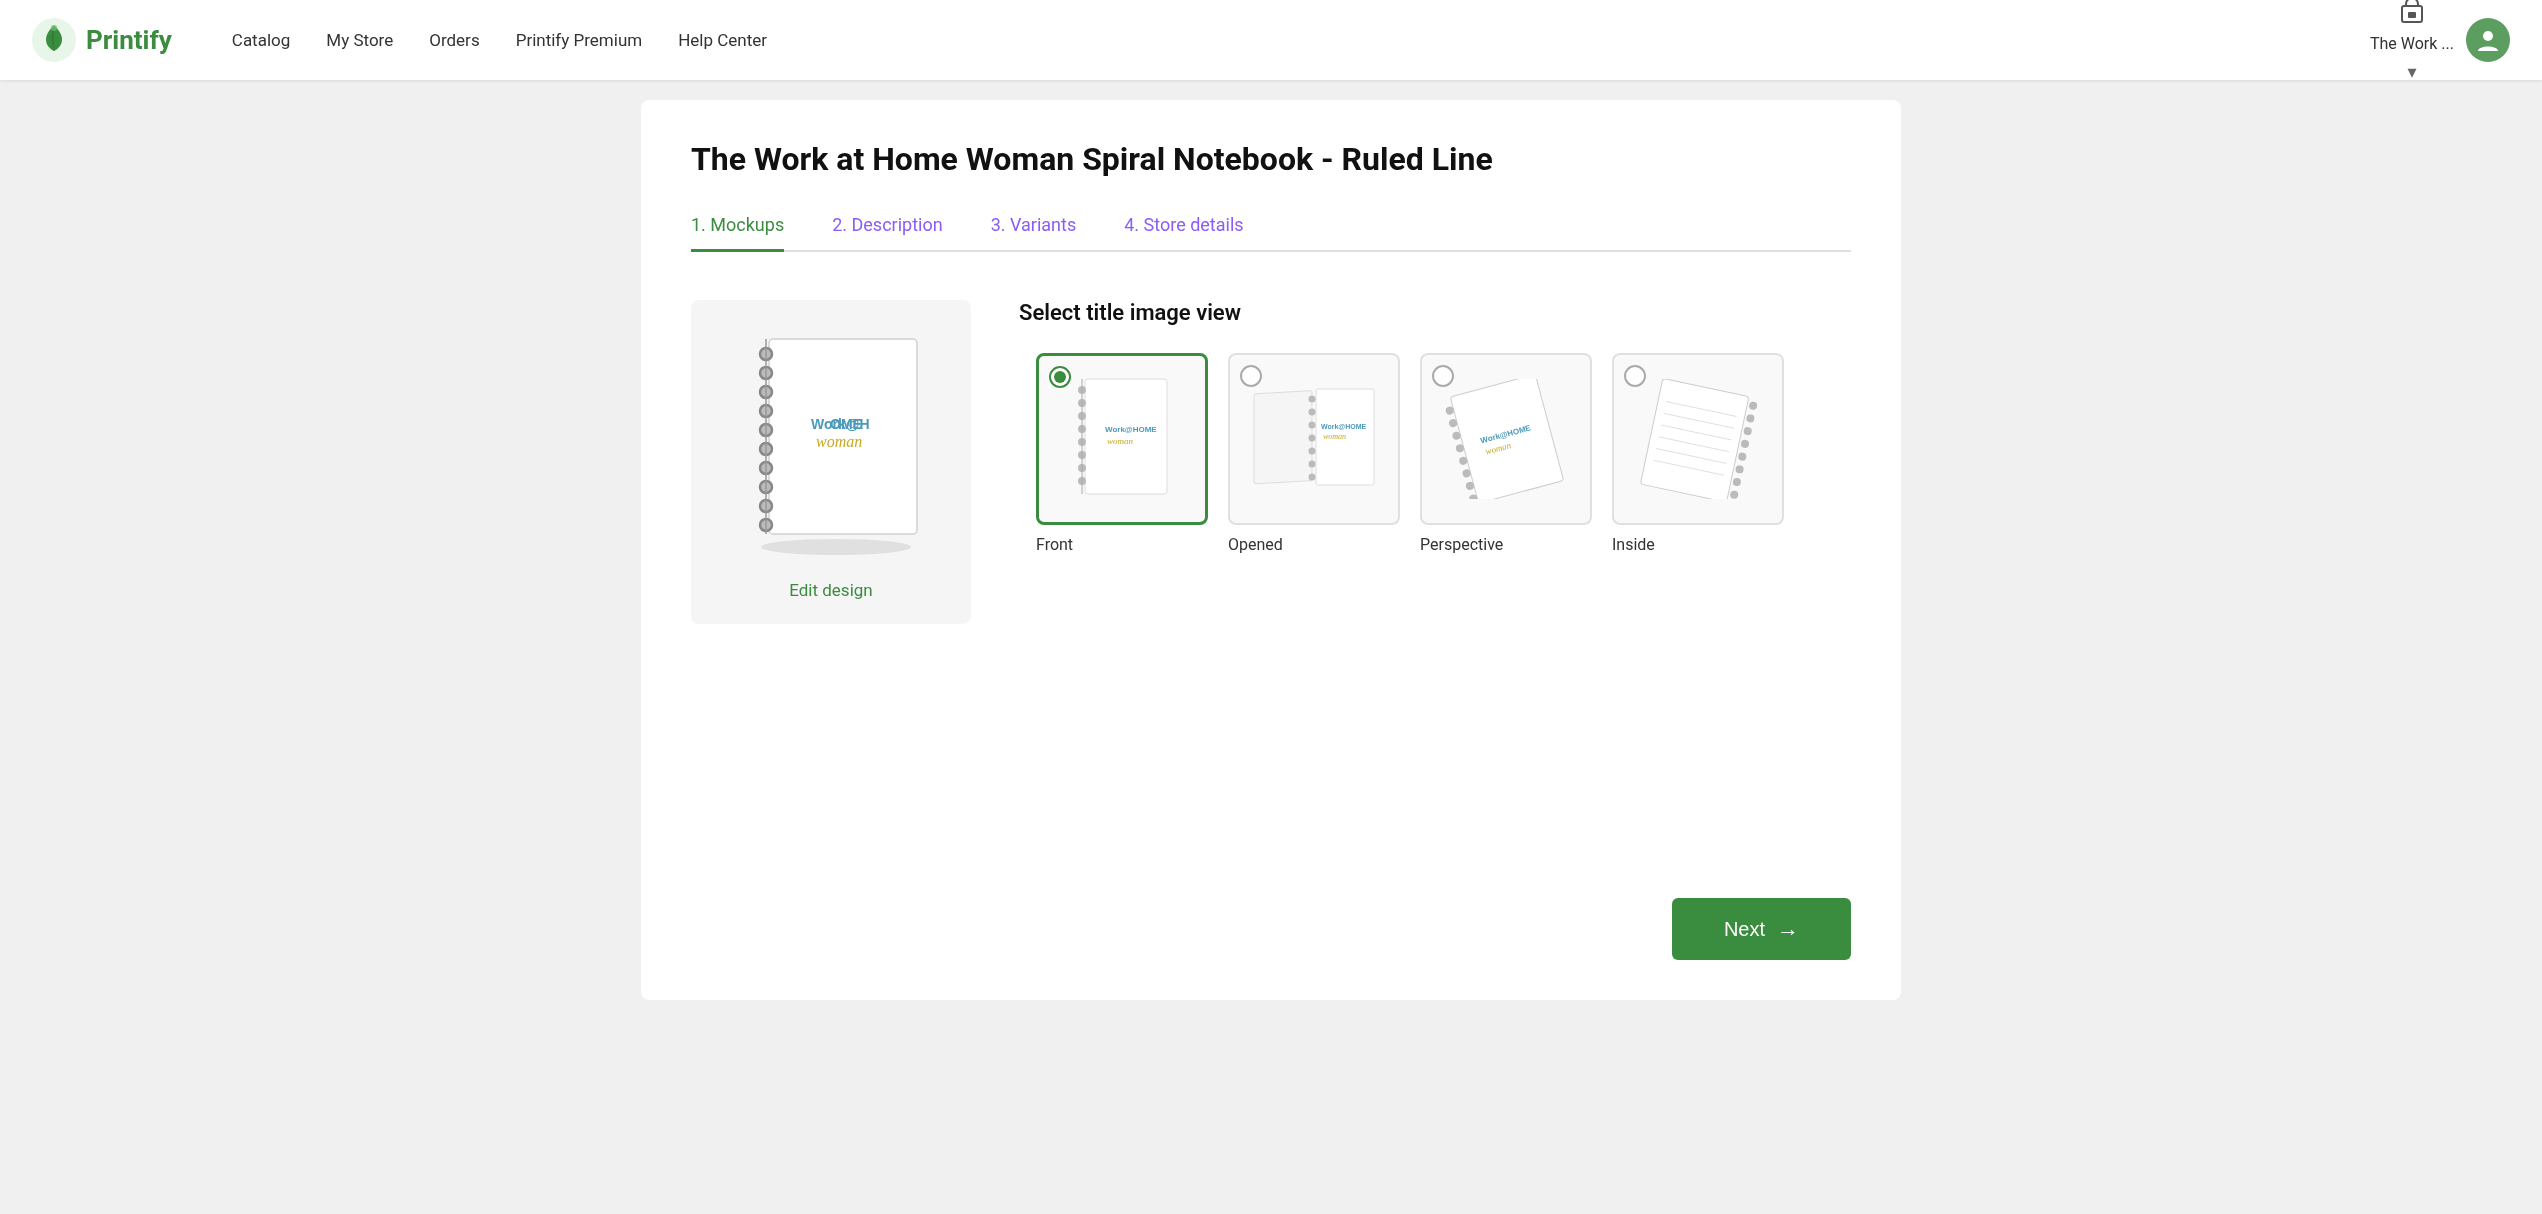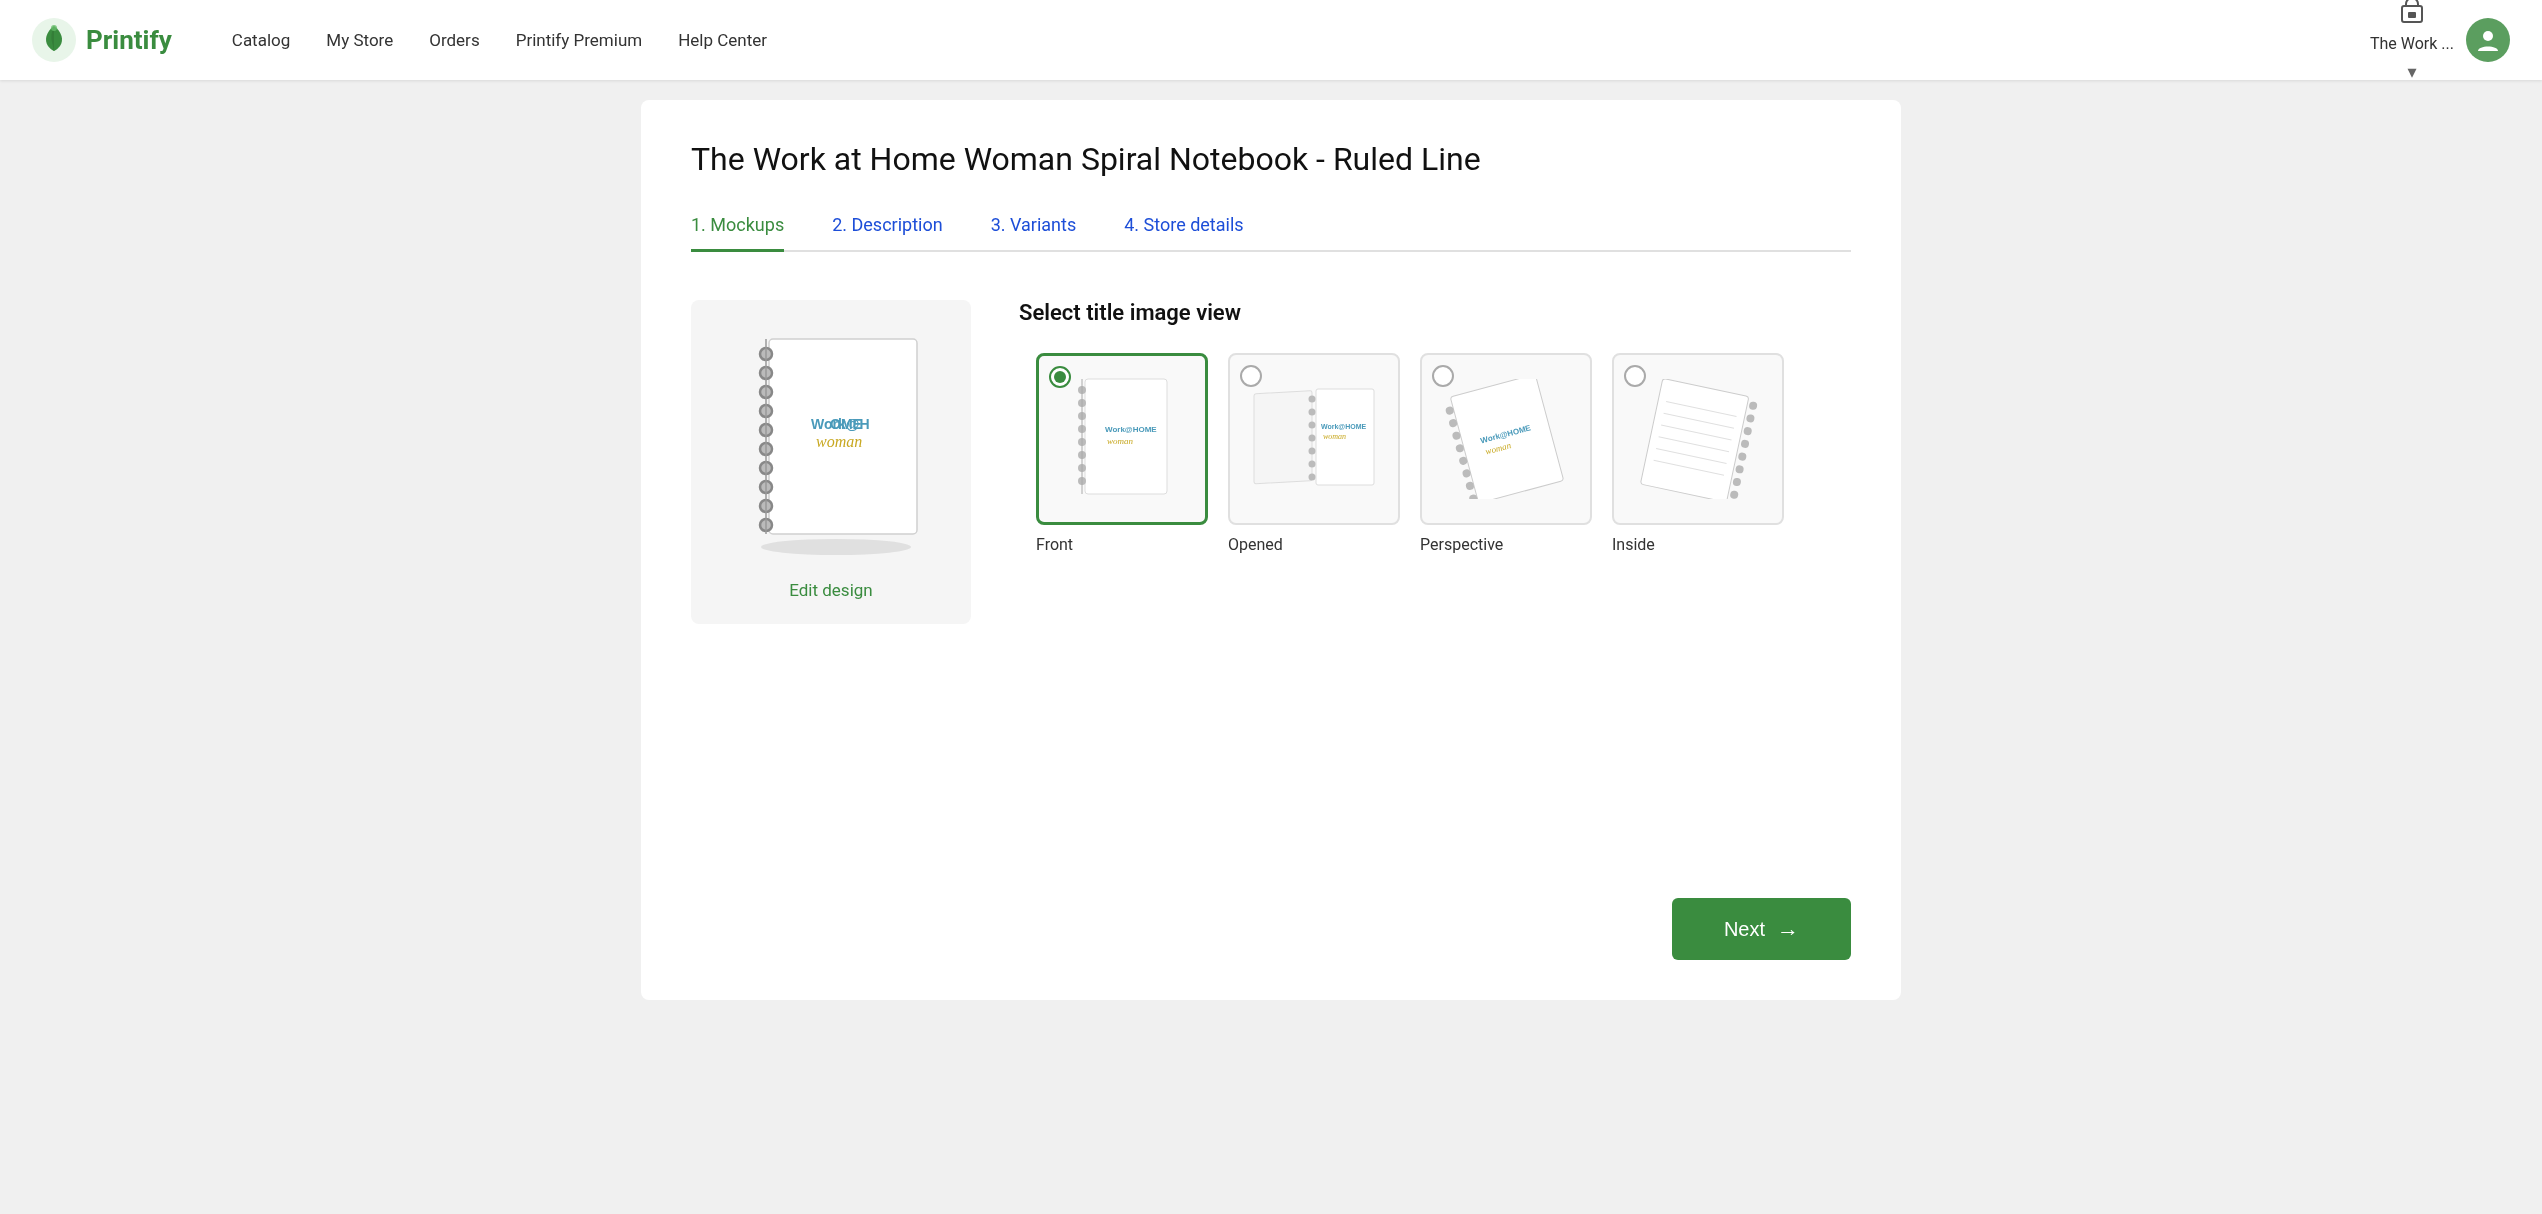--- a/index.html
+++ b/index.html
@@ -91,35 +91,35 @@
       border-radius: 8px;
       margin-top: 20px;
       padding: 40px 50px 60px 50px;
       min-height: 900px;
       position: relative;
     }
 
     
     .page-title {
       font-size: 32px;
-      font-weight: 400;
+      font-weight: 700;
       color: #111;
       margin-bottom: 36px;
     }
 
     
     .tabs {
       display: flex;
       gap: 48px;
       border-bottom: 2px solid #e0e0e0;
       margin-bottom: 48px;
     }
     .tab {
       font-size: 18px;
-      color: #1d4ed8;
+      color: #8b5cf6;
       padding-bottom: 14px;
       cursor: pointer;
       border-bottom: 3px solid transparent;
       margin-bottom: -2px;
     }
     .tab.active {
       color: #3a8c3f;
       border-bottom: 3px solid #3a8c3f;
       font-weight: 400;
     }

